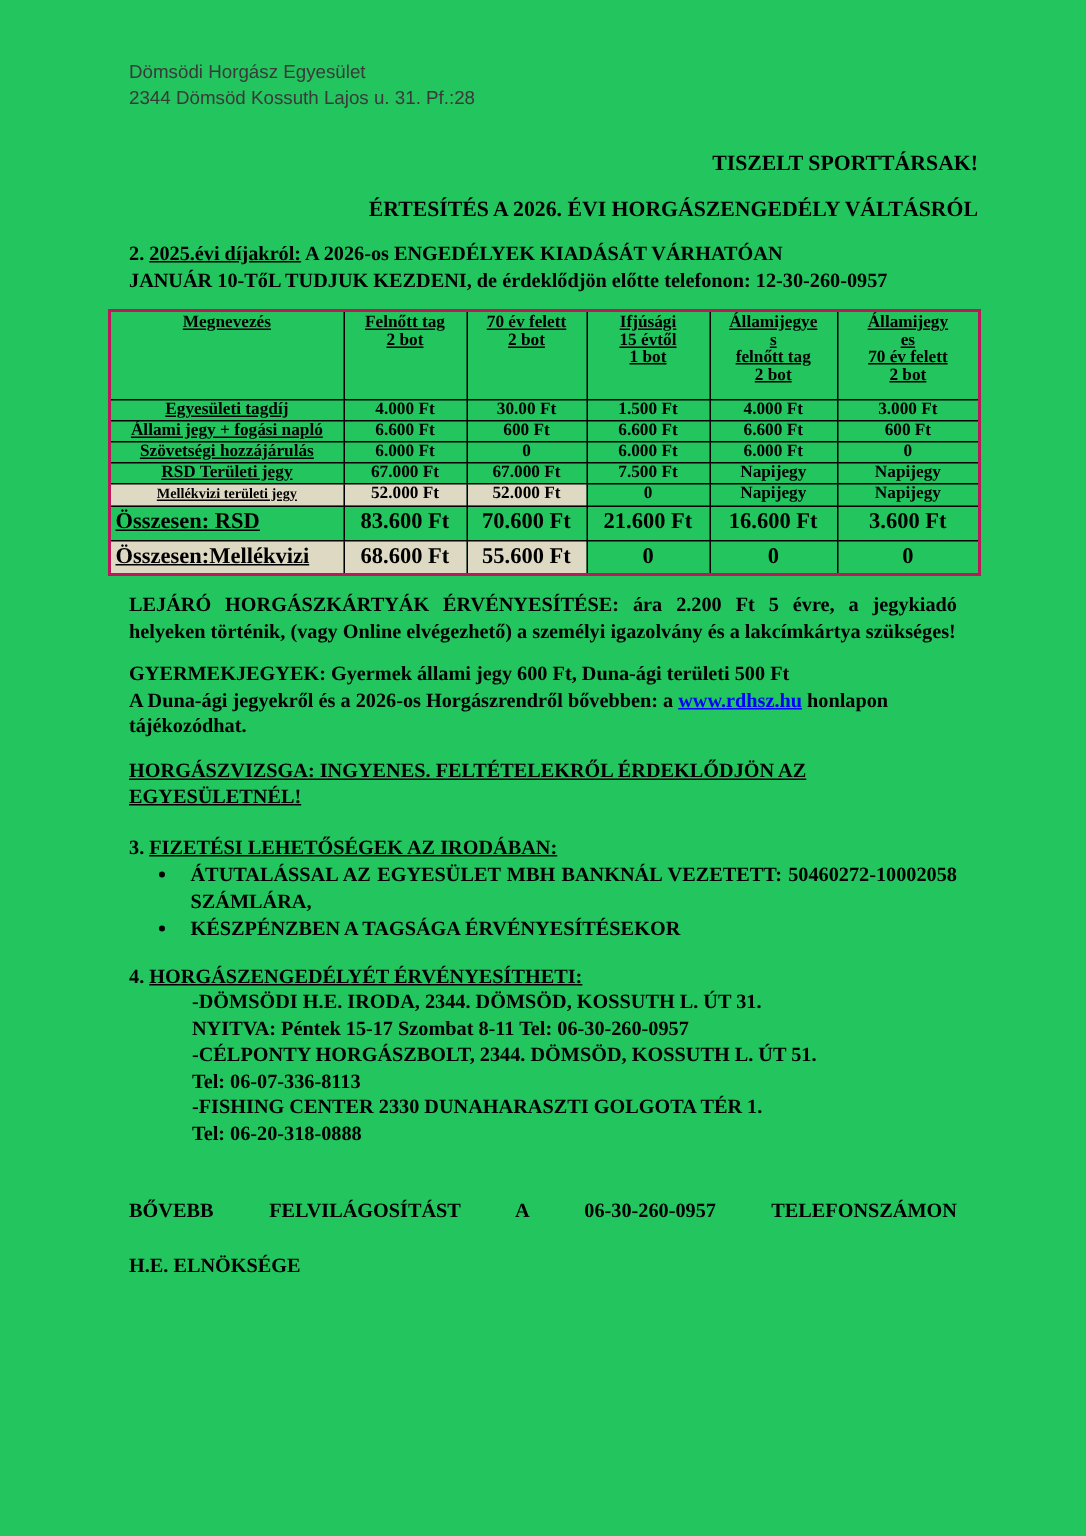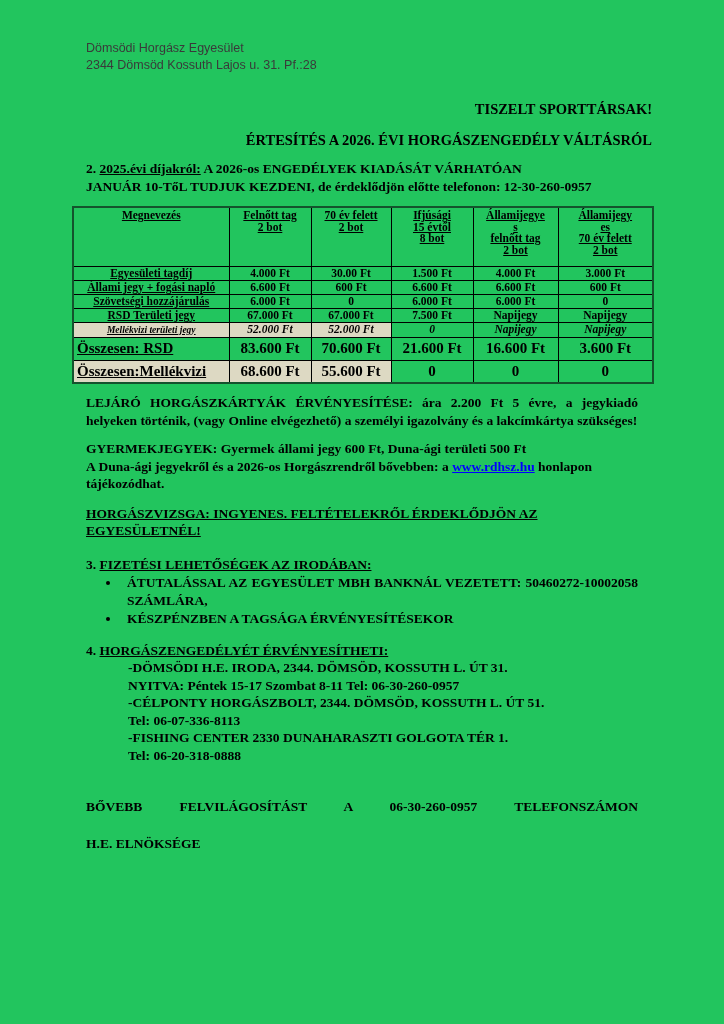--- a/index.html
+++ b/index.html
@@ -21,27 +21,27 @@
   .title-subject { margin-top:13px; }
   
   .para { font-size:13.5px; line-height:17.5px; margin-left:14px; margin-right:14px; }
   .u { text-decoration:underline; }
   .sec1 { margin-top:35px; }
   .sec2 { margin-top:11px; }
   .just { text-align:justify; }
   
   table.fees {
     border-collapse:collapse; width:580px; margin-top:11px;
-    table-layout:fixed; border:2px solid #14532d;
+    table-layout:fixed; border:2px solid #be185d;
   }
   .fees th, .fees td { border:1px solid #000; text-align:center; padding:0; font-weight:700; }
   .fees th { vertical-align:top; font-size:11.5px; line-height:11.5px; padding:2px 1px 3px 1px; height:59px; }
   .fees .hl { text-decoration:underline; }
   .fees td { font-size:11.5px; line-height:13px; height:14px; }
-  .fees tr.small td { height:15px;font-style:italic; }
+  .fees tr.small td { height:15px; }
   .fees tr.small .lbl-text { font-size:9.5px; }
   .fees tr.big td { font-size:15px; line-height:21px; height:23px; }
   .fees tr.big td.lbl { text-align:left; padding-left:3px; }
   .tan { background:#ddd9c3; }
   .c0 { width:156px; } .c1 { width:82px; } .c2 { width:80px; }
   .c3 { width:82px; } .c4 { width:85px; } .c5 { width:95px; }
   
   .lejaro { margin-top:10px; }
   .gyermek { margin-top:11px; }
   .vizsga { margin-top:12px; }
@@ -91,21 +91,21 @@
             <div class="hl">Felnőtt tag</div>
             <div class="hl">2 bot</div>
           </th>
         <th>
             <div class="hl">70 év felett</div>
             <div class="hl">2 bot</div>
           </th>
         <th>
             <div class="hl">Ifjúsági</div>
             <div class="hl">15 évtől</div>
-            <div class="hl">8 bot</div>
+            <div class="hl">1 bot</div>
           </th>
         <th>
             <div class="hl">Államijegye</div>
             <div class="hl">s</div>
             <div class="hl">felnőtt tag</div>
             <div class="hl">2 bot</div>
           </th>
         <th>
             <div class="hl">Államijegy</div>
             <div class="hl">es</div>

